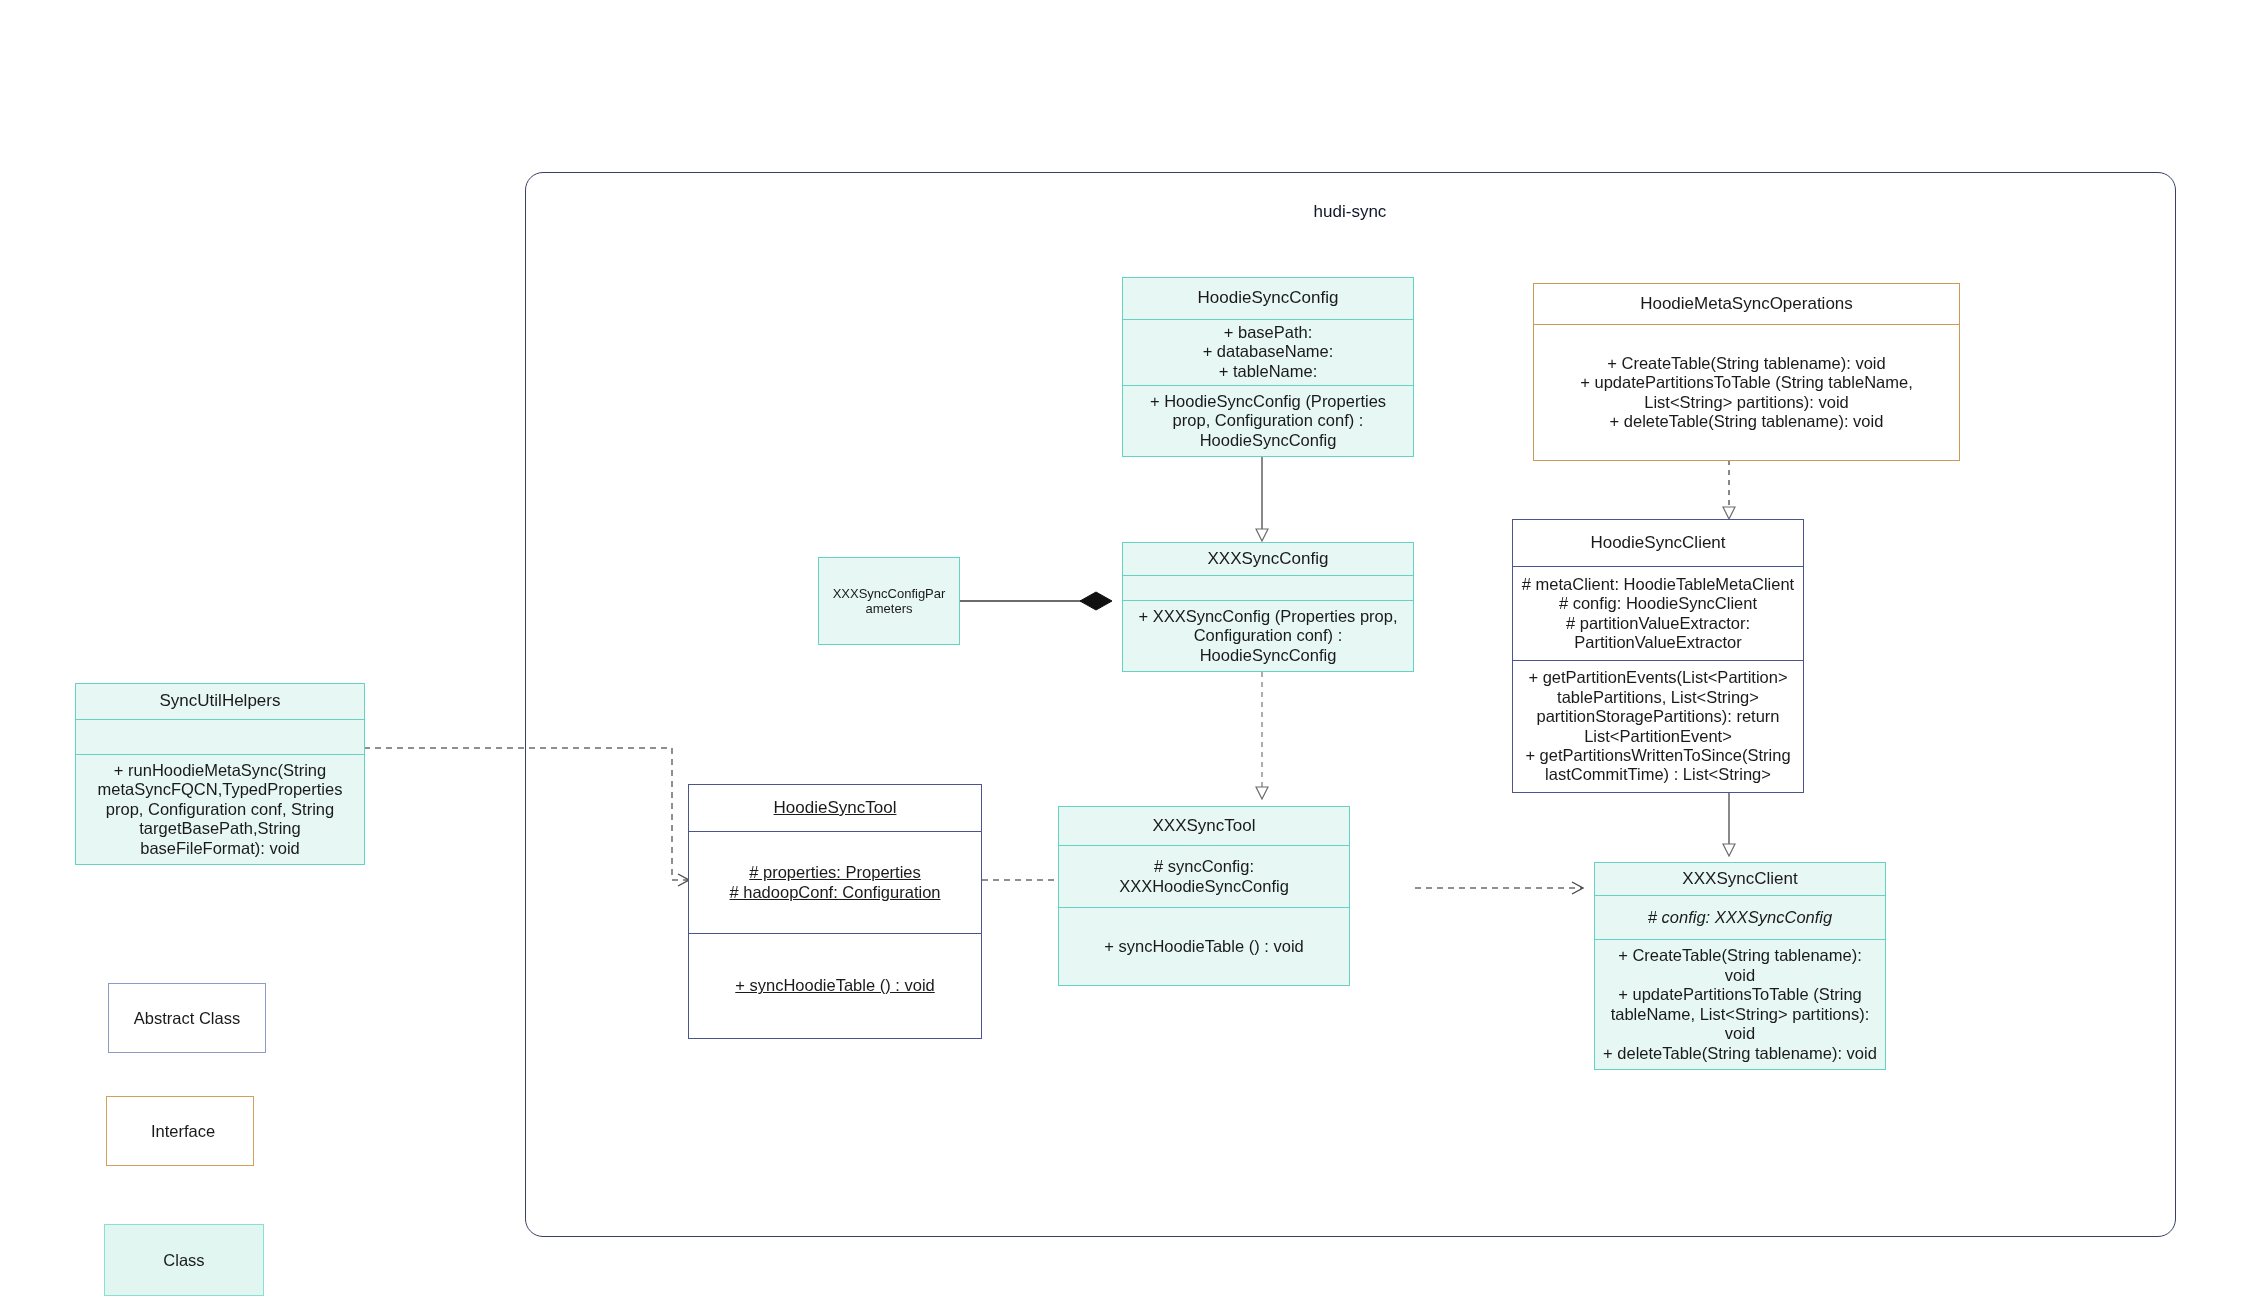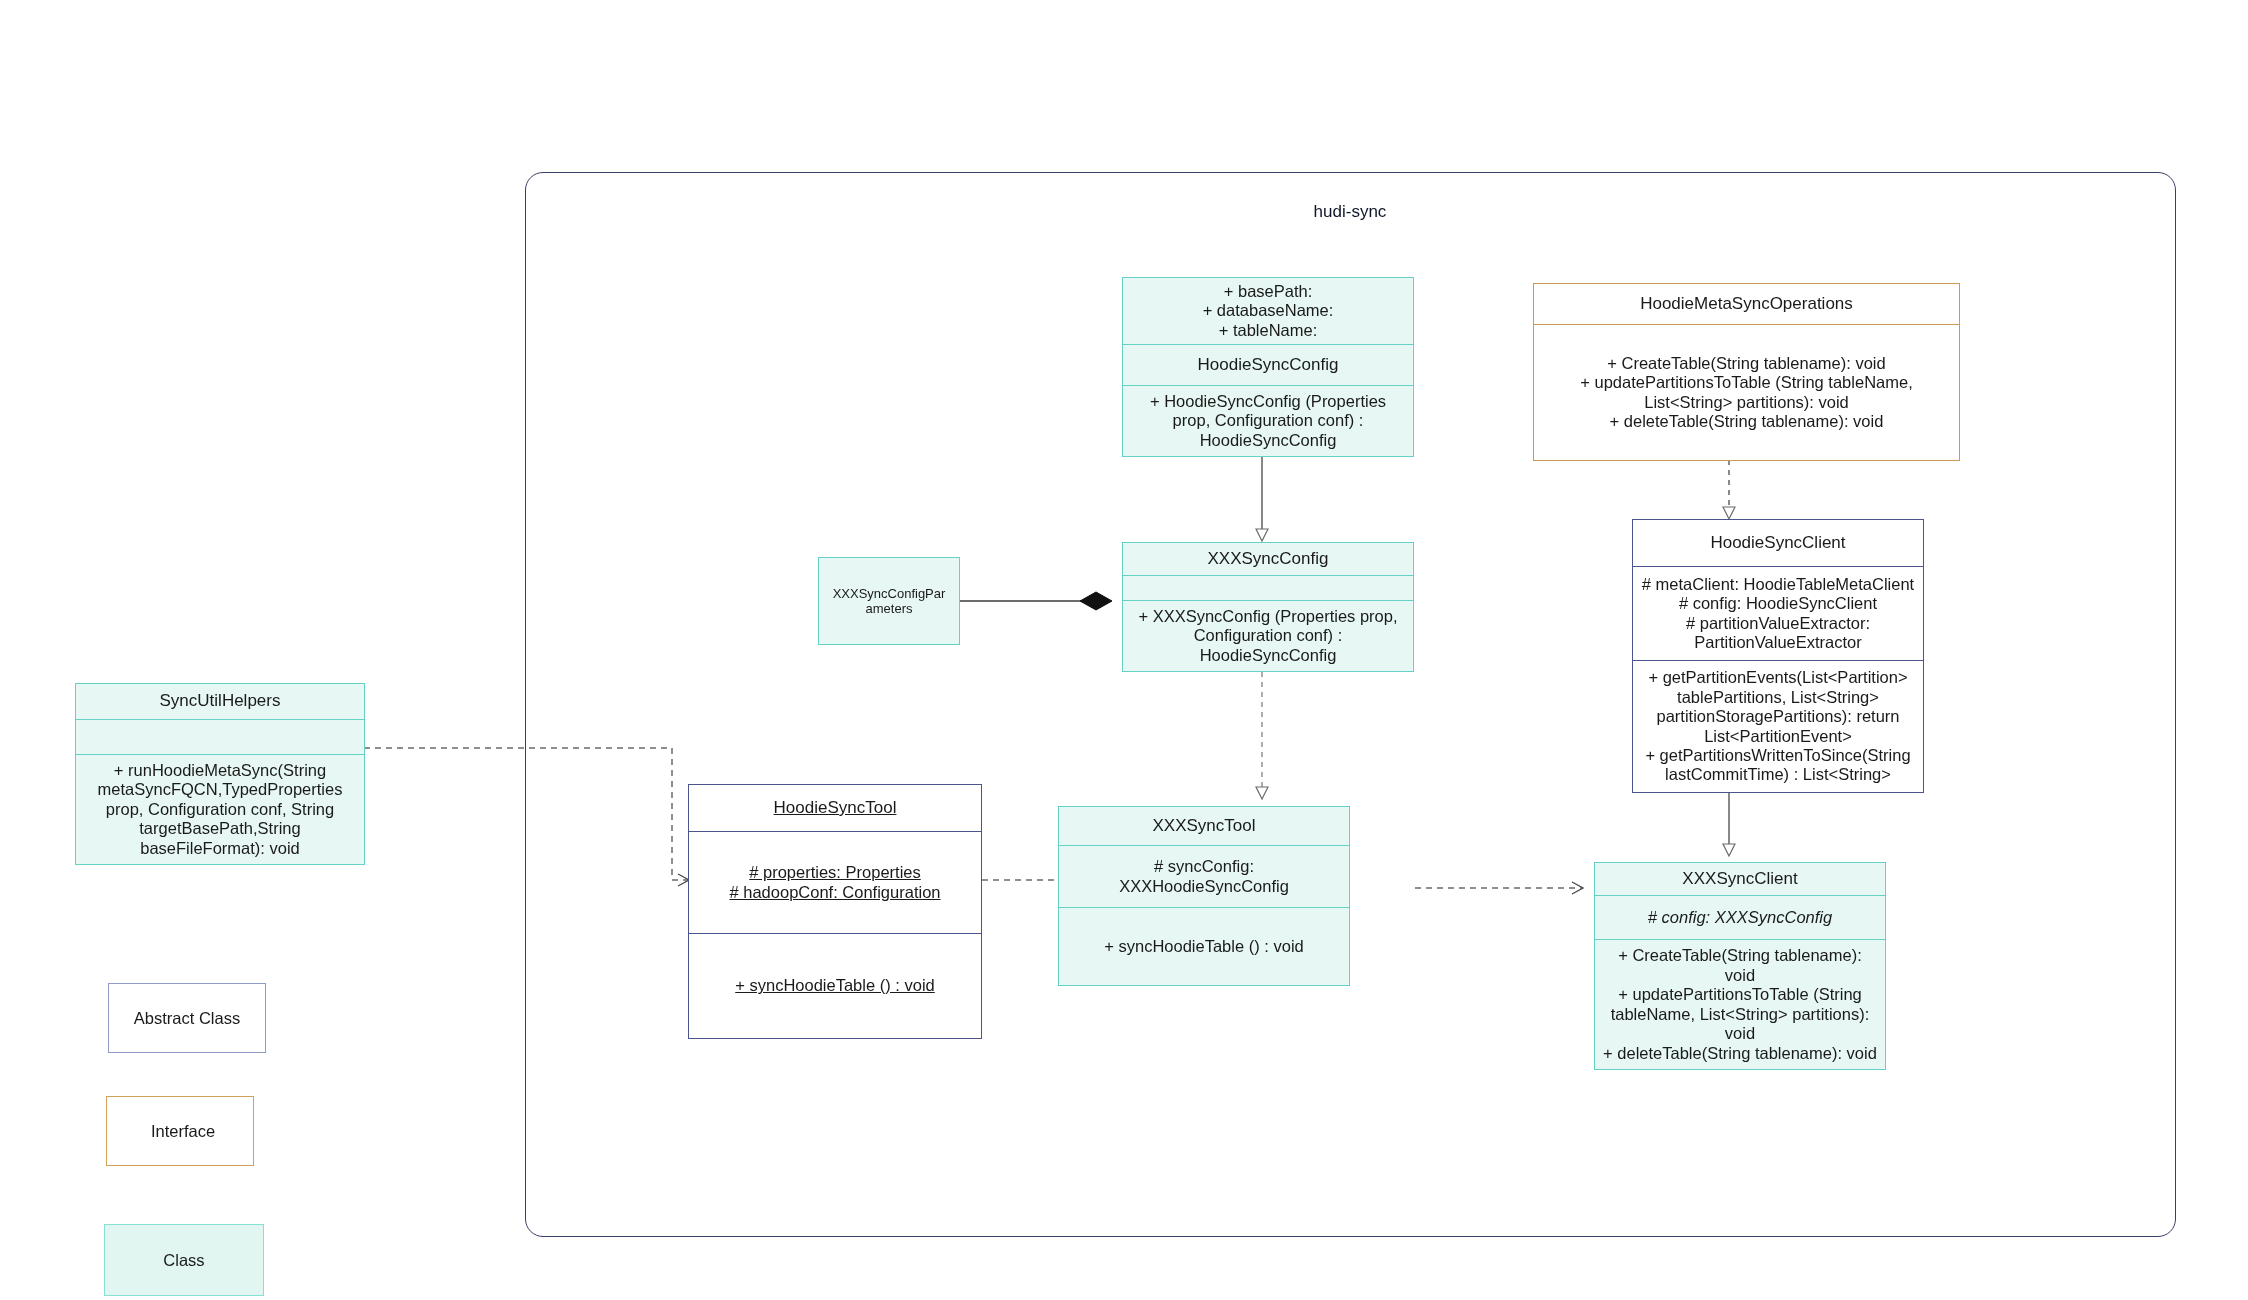--- a/index.html
+++ b/index.html
@@ -130,24 +130,24 @@
     <line x1="1729" y1="793" x2="1729" y2="855" stroke="#6b6b6b" stroke-width="1.6" marker-end="url(#hollow-tri)"></line>
 
     <path d="M364,748 L672,748 L672,880 L688,880" fill="none" stroke="#6b6b6b" stroke-width="1.5" stroke-dasharray="6,5" marker-end="url(#open-arrow)"></path>
 
     <path d="M982,880 L1110,880" fill="none" stroke="#6b6b6b" stroke-width="1.5" stroke-dasharray="6,5" marker-end="url(#open-arrow)"></path>
 
     <path d="M1415,888 L1582,888" fill="none" stroke="#6b6b6b" stroke-width="1.5" stroke-dasharray="6,5" marker-end="url(#open-arrow)"></path>
   </svg>
 
   <div class="uml" style="left:1122px; top:277px; width:292px; height:180px;">
+    <div class="sec head" style="height:44px;">HoodieSyncConfig</div>
     <div class="sec" style="height:66px;">+   basePath:
 +   databaseName:
 +   tableName:</div>
-    <div class="sec head" style="height:44px;">HoodieSyncConfig</div>
     <div class="sec" style="flex:1;">+   HoodieSyncConfig (Properties prop, Configuration conf) : HoodieSyncConfig</div>
   </div>
 
   <div class="uml interface" style="left:1533px; top:283px; width:427px; height:178px;">
     <div class="sec head" style="height:40px;">HoodieMetaSyncOperations</div>
     <div class="sec" style="flex:1;">+     CreateTable(String tablename): void
 +   updatePartitionsToTable (String tableName, List&lt;String&gt; partitions): void
 +     deleteTable(String tablename): void</div>
   </div>
 
@@ -155,21 +155,21 @@
     <div class="sec head" style="flex:1; font-size:13px;">XXXSyncConfigPar
 ameters</div>
   </div>
 
   <div class="uml" style="left:1122px; top:542px; width:292px; height:130px;">
     <div class="sec head" style="height:40px;">XXXSyncConfig</div>
     <div class="sec" style="height:38px;"></div>
     <div class="sec" style="flex:1;">+   XXXSyncConfig (Properties prop, Configuration conf) : HoodieSyncConfig</div>
   </div>
 
-  <div class="uml abstract" style="left:1632px; top:519px; width:292px; height:274px;">
+  <div class="uml abstract" style="left:1512px; top:519px; width:292px; height:274px;">
     <div class="sec head" style="height:46px;">HoodieSyncClient</div>
     <div class="sec" style="height:94px;">#   metaClient: HoodieTableMetaClient
 #   config: HoodieSyncClient
 #    partitionValueExtractor: PartitionValueExtractor</div>
     <div class="sec" style="flex:1;">+   getPartitionEvents(List&lt;Partition&gt; tablePartitions, List&lt;String&gt; partitionStoragePartitions): return List&lt;PartitionEvent&gt;
 +   getPartitionsWrittenToSince(String lastCommitTime) : List&lt;String&gt;</div>
   </div>
 
   <div class="uml" style="left:75px; top:683px; width:290px; height:182px;">
     <div class="sec head" style="height:42px;">SyncUtilHelpers</div>

